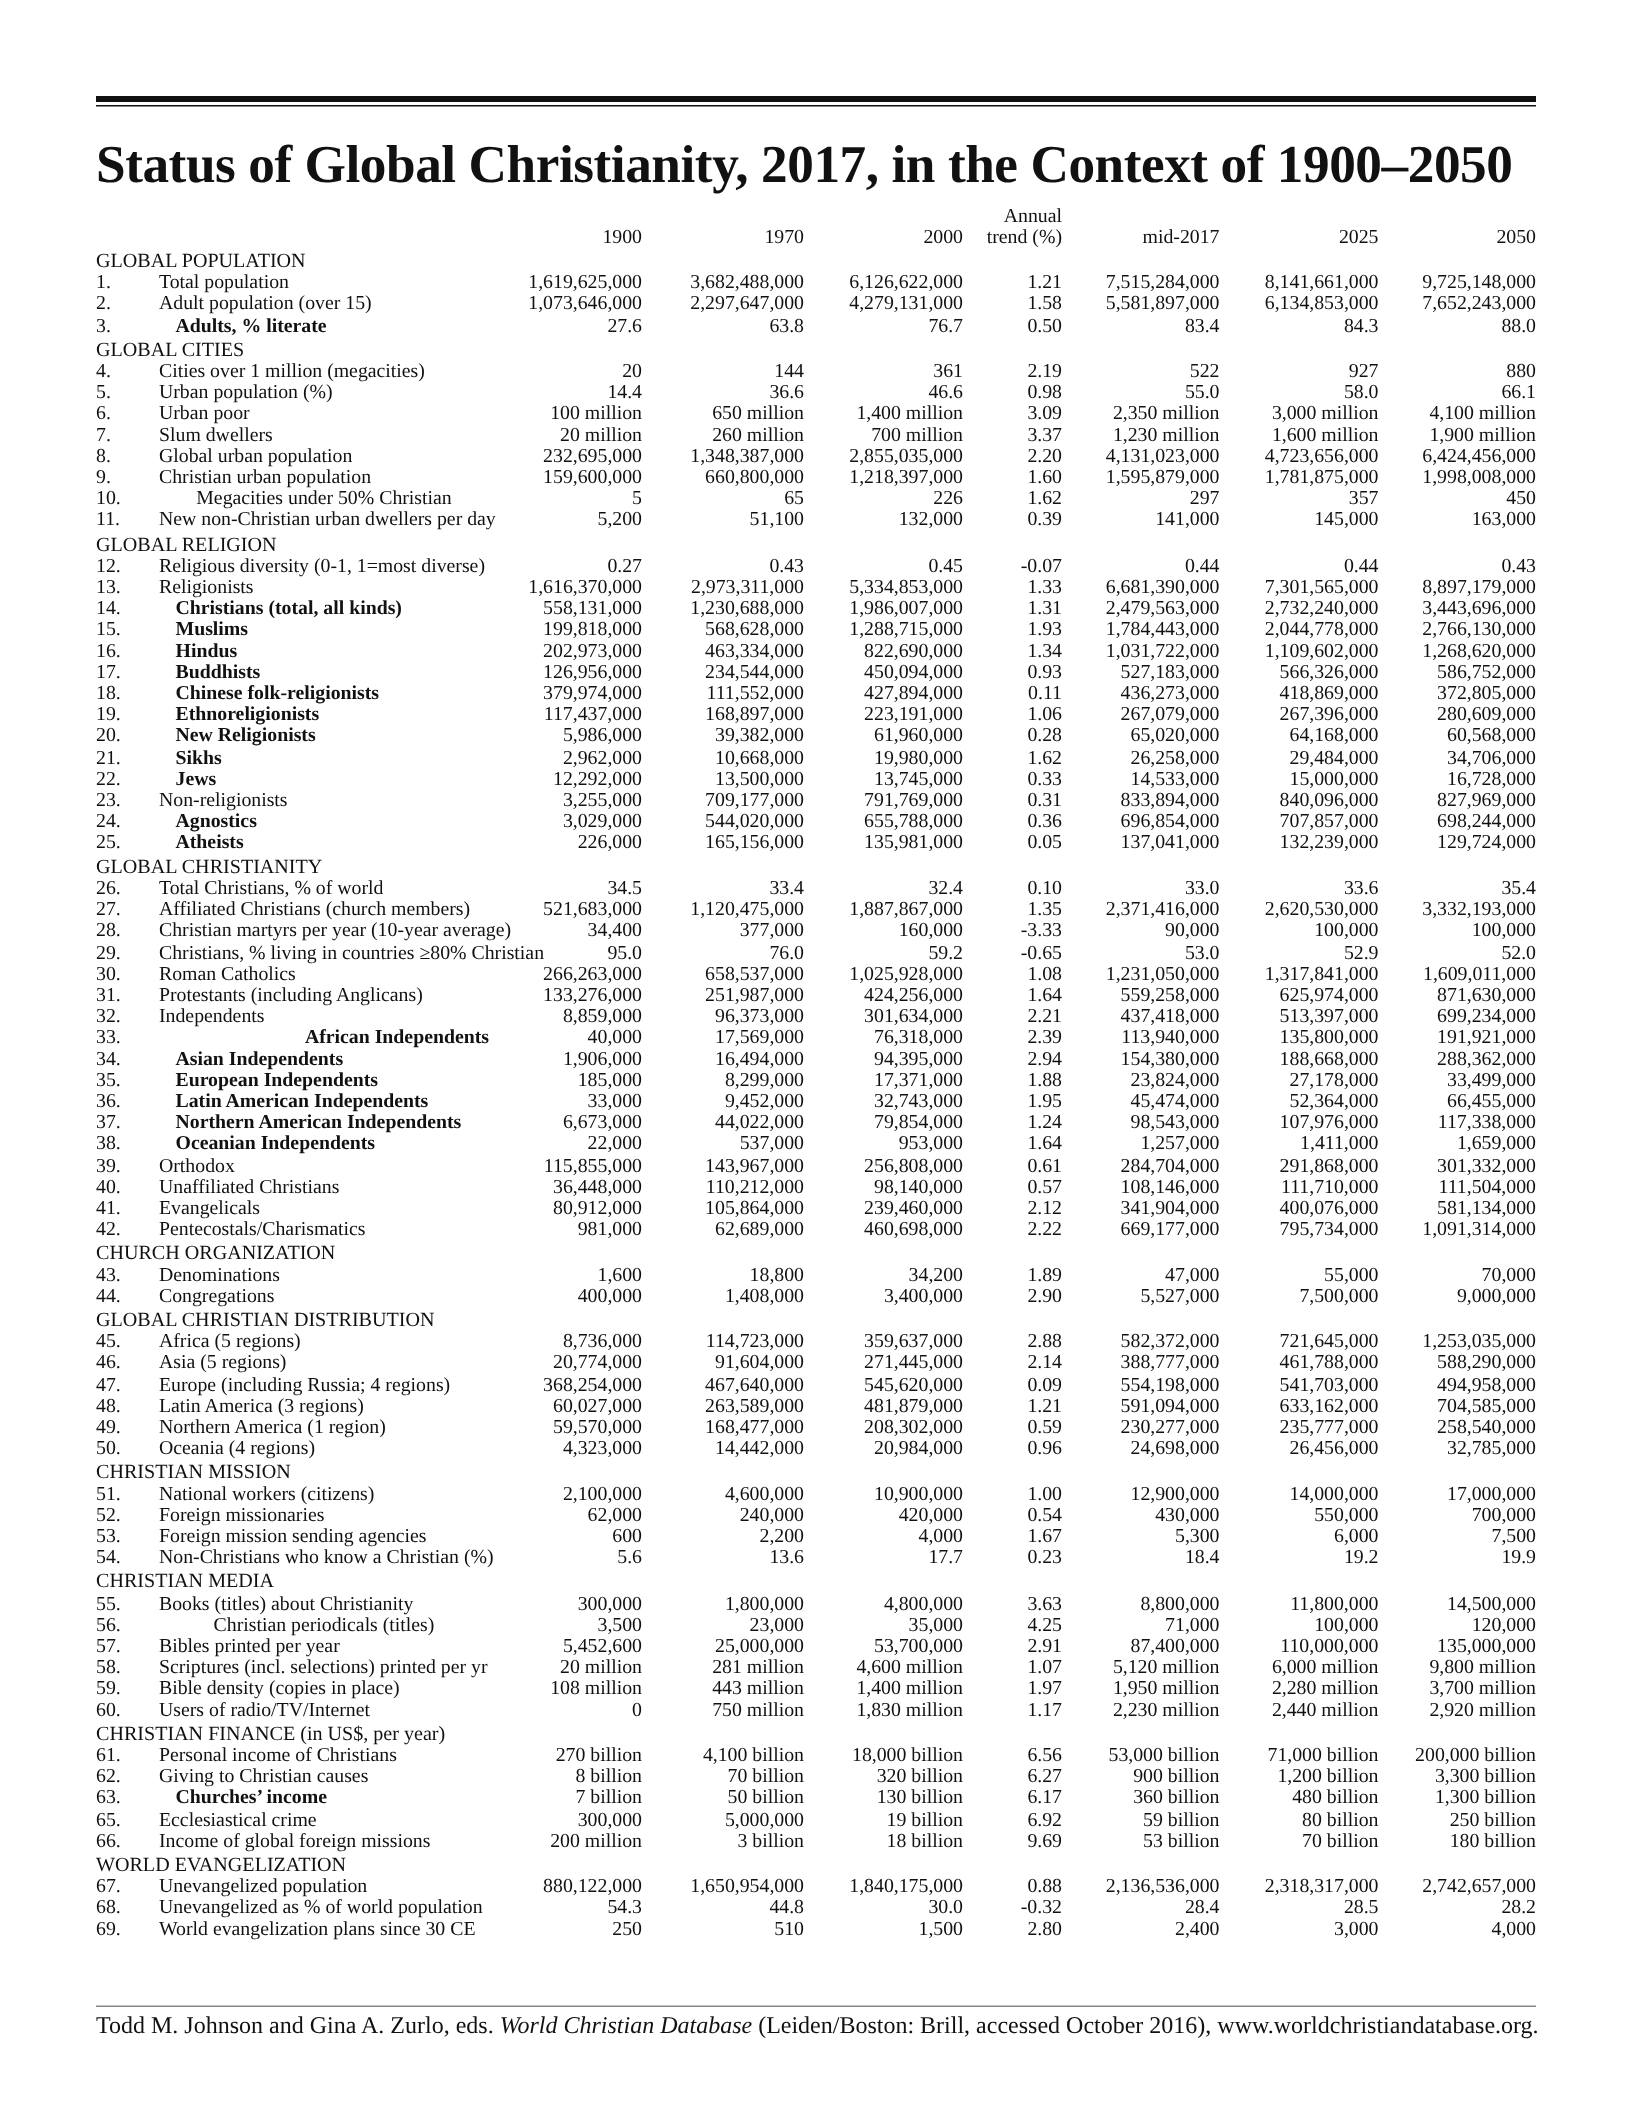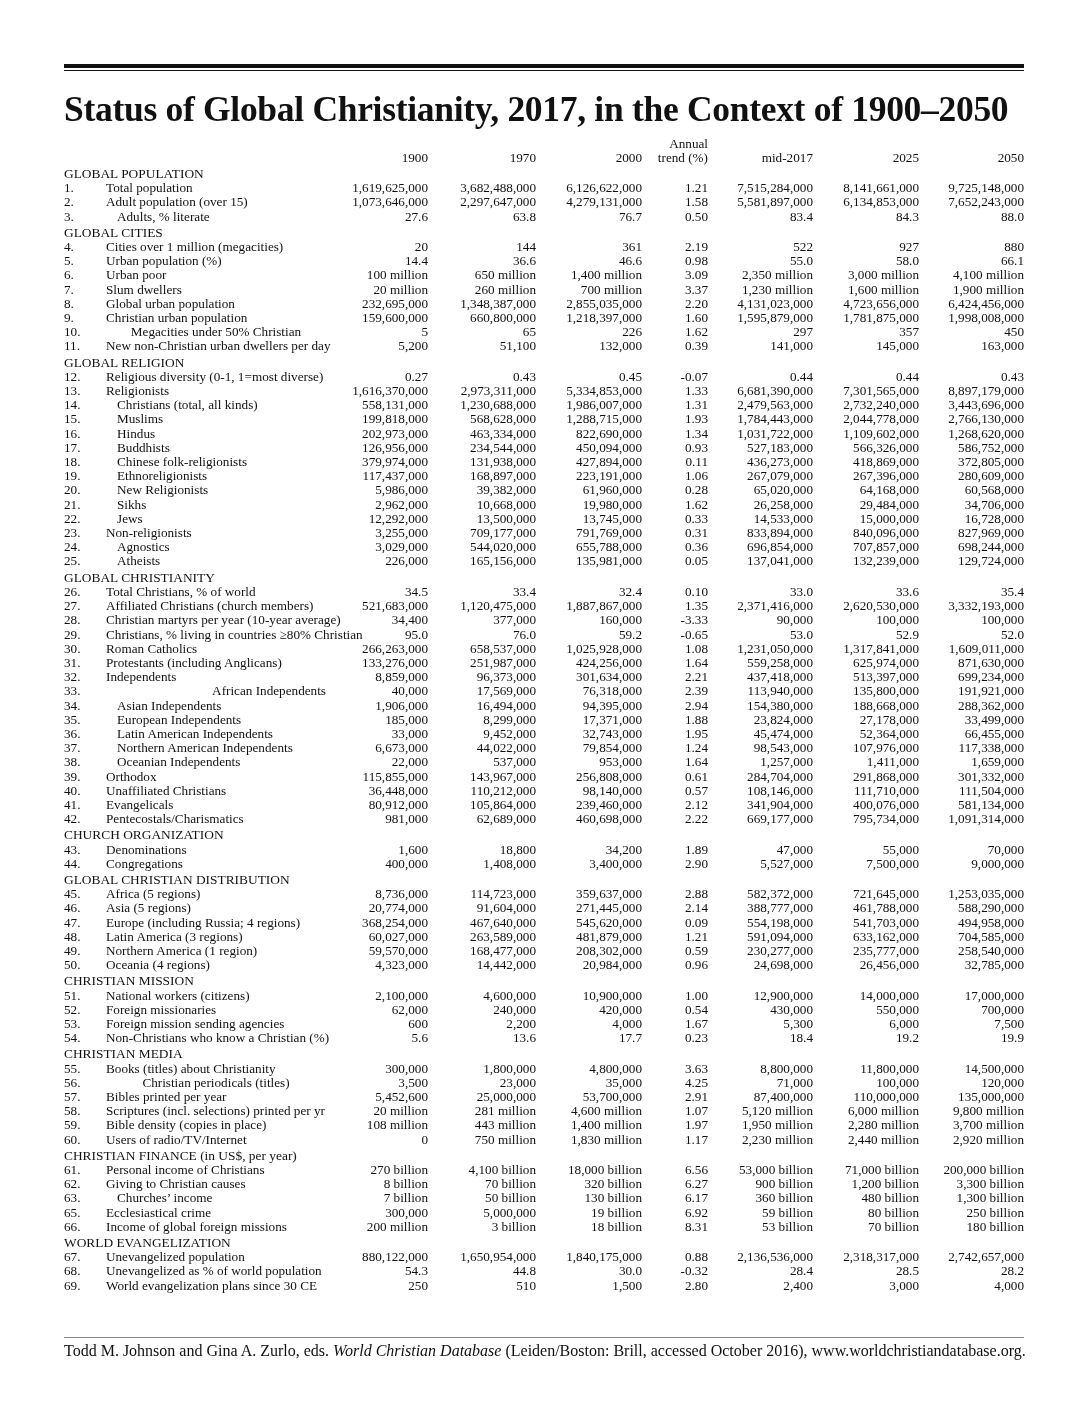--- a/index.html
+++ b/index.html
@@ -16,21 +16,21 @@
   col.c-1970 { width: 108px; }
   col.c-2000 { width: 106px; }
   col.c-trend { width: 66px; }
   col.c-2017 { width: 105px; }
   col.c-2025 { width: 106px; }
   col.c-2050 { width: 105px; }
   th.h { text-align: right; line-height: 14px; }
   .r { text-align: right; }
   td.n { text-align: left; padding-left: 12px; }
   td.lbl { overflow: visible; }
-  td.lbl.ind span { padding-left: 11px; }
+  td.lbl.ind span { padding-left: 11px; font-weight: bold; }
   tr.sec td { padding-top: 2px; font-size: 13.4px; letter-spacing: 0; }
   tr.row td { height: 14.2px; }
   .footer-rule { position: absolute; left: 64px; top: 1337px; width: 960px; height: 1px; background: #888; }
   .footer { position: absolute; left: 64px; top: 1342px; font-size: 16px; white-space: nowrap; }
   .footer i { font-style: italic; }
 </style>
 </head>
 <body>
 
 <div class="page">
@@ -268,21 +268,21 @@
           <td class="r">450,094,000</td>
           <td class="r">0.93</td>
           <td class="r">527,183,000</td>
           <td class="r">566,326,000</td>
           <td class="r">586,752,000</td>
         </tr>
         <tr class="row">
           <td class="n">18.</td>
           <td class="lbl ind" style="overflow: visible;"><span>Chinese folk-religionists</span></td>
           <td class="r">379,974,000</td>
-          <td class="r">131,938,000</td>
+          <td class="r">111,552,000</td>
           <td class="r">427,894,000</td>
           <td class="r">0.11</td>
           <td class="r">436,273,000</td>
           <td class="r">418,869,000</td>
           <td class="r">372,805,000</td>
         </tr>
         <tr class="row">
           <td class="n">19.</td>
           <td class="lbl ind" style="overflow: visible;"><span>Ethnoreligionists</span></td>
           <td class="r">117,437,000</td>
@@ -805,21 +805,21 @@
           <td class="r">59 billion</td>
           <td class="r">80 billion</td>
           <td class="r">250 billion</td>
         </tr>
         <tr class="row">
           <td class="n">66.</td>
           <td class="lbl" style="overflow: visible;"><span>Income of global foreign missions</span></td>
           <td class="r">200 million</td>
           <td class="r">3 billion</td>
           <td class="r">18 billion</td>
-          <td class="r">8.31</td>
+          <td class="r">9.69</td>
           <td class="r">53 billion</td>
           <td class="r">70 billion</td>
           <td class="r">180 billion</td>
         </tr>
         <tr class="sec">
           <td colspan="9">WORLD EVANGELIZATION</td>
         </tr>
         <tr class="row">
           <td class="n">67.</td>
           <td class="lbl" style="overflow: visible;"><span>Unevangelized population</span></td>

